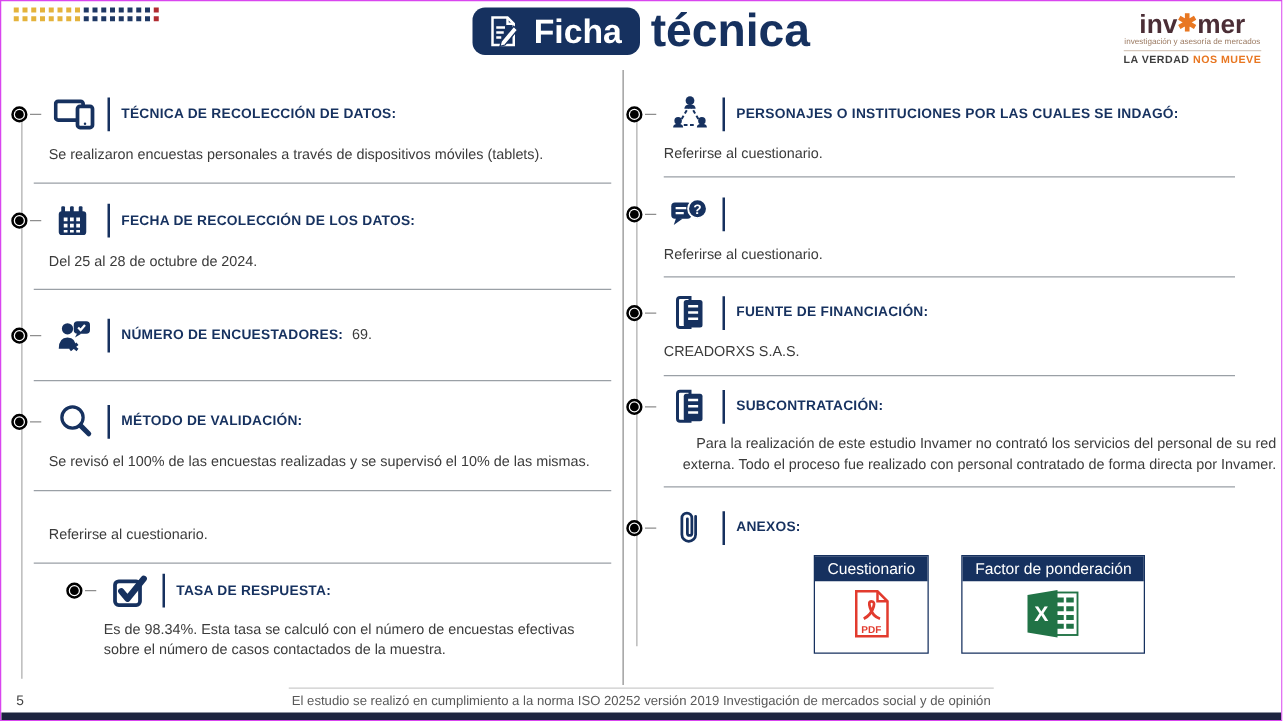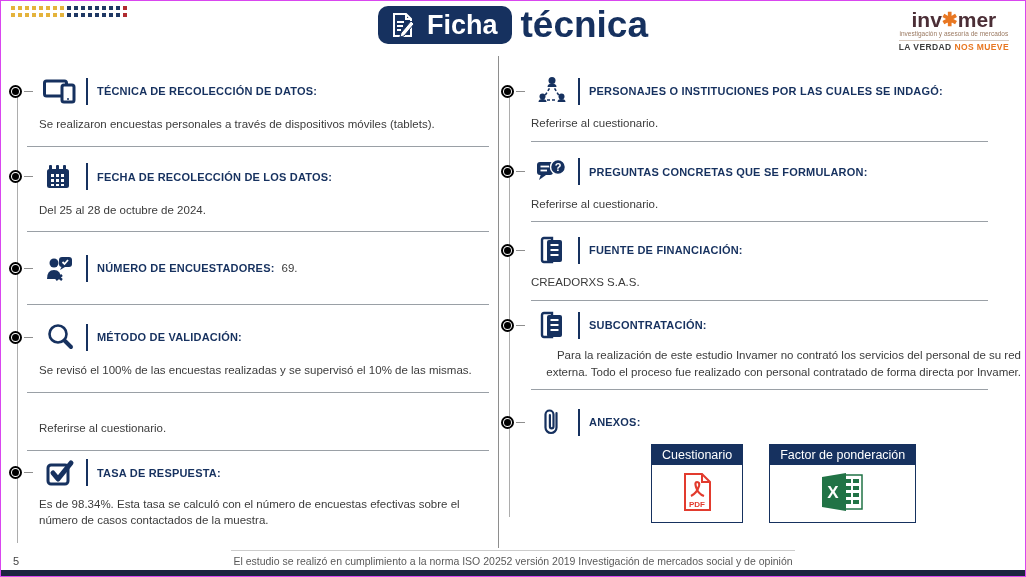--- a/index.html
+++ b/index.html
@@ -55,21 +55,21 @@
   .inline-value{font-size:11.5px; color:#3b3b3b; font-weight:normal; margin-left:7px;}
   .item-body{font-size:11.5px; color:#3b3b3b; line-height:1.45; margin-top:9px;}
   .sep{border-top:1px solid #9aa0a6; margin-top:13px;}
   .col.left .sep{margin-left:-12px; margin-right:2px;}
   .col.right .sep{margin-left:0; margin-right:33px;}
 
   
   .col.left .i1{padding-top:14px;} .col.left .i2{padding-top:14px;}
   .col.left .i3{padding-top:20px;} .col.left .i3 .sep{margin-top:20px;}
   .col.left .i4{padding-top:16px;} .col.left .i5{padding-top:18px;}
-  .col.left .i6{padding-top:6px;}  .col.left .i6 .item-body{margin-top:7px;}
+  .col.left .i6{padding-top:6px;margin-left:44px;}  .col.left .i6 .item-body{margin-top:7px;}
   .col.right .i1{padding-top:14px;} .col.right .i1 .item-body{margin-top:8px;} .col.right .i1 .sep{margin-top:9px;}
   .col.right .i2{padding-top:14px;} .col.right .i2 .item-body{margin-top:8px;} .col.right .i2 .sep{margin-top:9px;}
   .col.right .i3{padding-top:12px;} .col.right .i3 .item-body{margin-top:8px;} .col.right .i3 .sep{margin-top:9px;}
   .col.right .i4{padding-top:8px;text-align:right;}  .col.right .i4 .item-body{margin-top:6px;} .col.right .i4 .sep{margin-top:9px;}
   .col.right .i5{padding-top:16px;}
 
   
   .attachments{display:flex; gap:26px; margin:6px 0 0 120px;}
   .attach-box{border:1px solid #16315f; background:#fff;}
   .attach-head{background:#16315f; color:#fff; font-size:12.5px; text-align:center; padding:3px 10px; white-space:nowrap;}
@@ -300,21 +300,20 @@
           <svg width="34" height="28" viewBox="0 0 34 28">
             <rect x="2" y="4" width="16" height="13" rx="3" fill="#16315f"></rect>
             <path d="M6 16 l-2 6 l7 -5 z" fill="#16315f"></path>
             <line x1="5.5" y1="8.5" x2="14" y2="8.5" stroke="#fff" stroke-width="1.8"></line>
             <line x1="5.5" y1="12.5" x2="12" y2="12.5" stroke="#fff" stroke-width="1.8"></line>
             <circle cx="23" cy="9" r="7.5" fill="#16315f" stroke="#fff" stroke-width="1.5"></circle>
             <text x="23" y="13" font-size="11" font-family="Liberation Sans, sans-serif" font-weight="bold" fill="#fff" text-anchor="middle">?</text>
           </svg>
         </span>
         <span class="vbar"></span>
-        <span class="item-title">PREGUNTAS CONCRETAS QUE SE FORMULARON:</span>
       </div>
       <div class="item-body">Referirse al cuestionario.</div>
       <div class="sep"></div>
     </div>
 
     <div class="item i3">
       <div class="item-head">
         <span class="bullet"></span>
           <span class="dash"></span>
         <span class="icon-slot">

